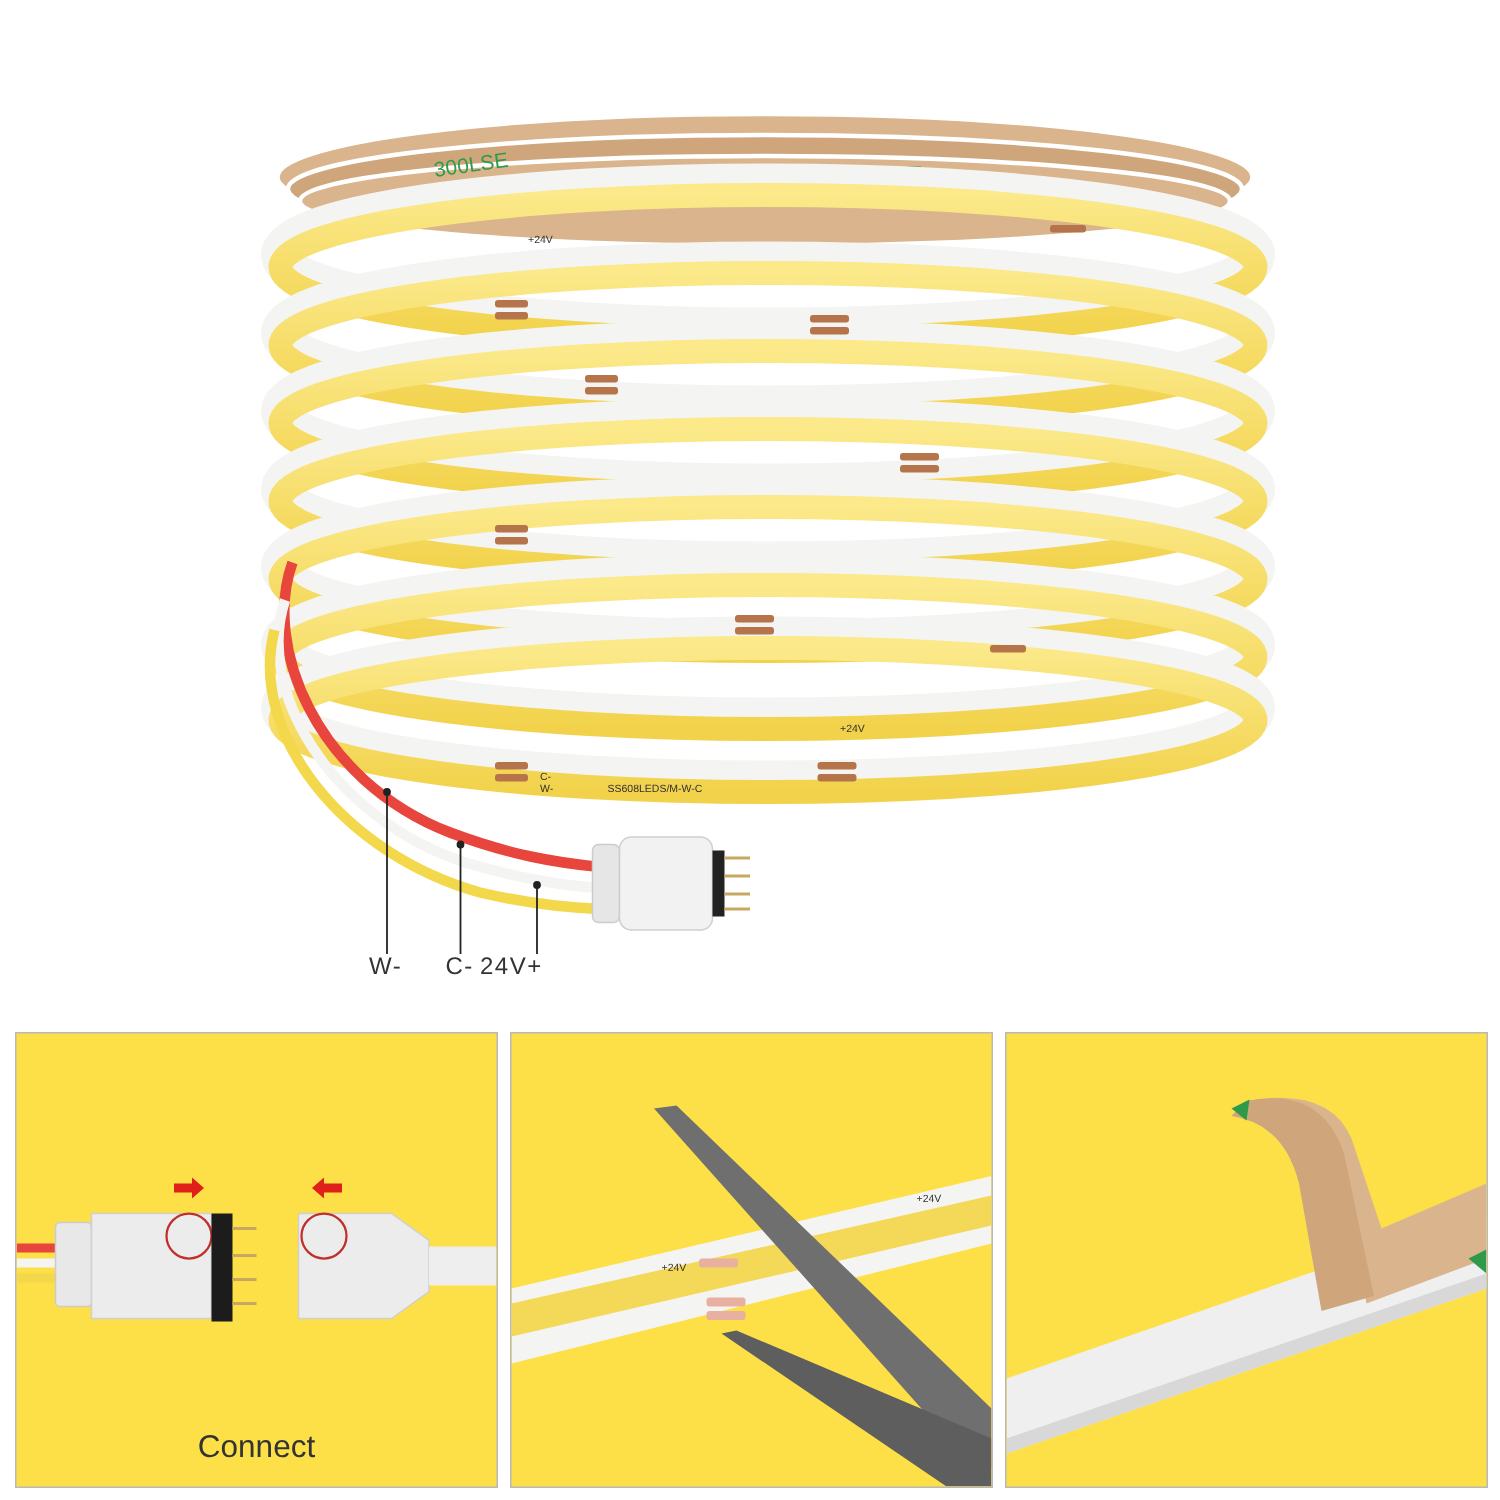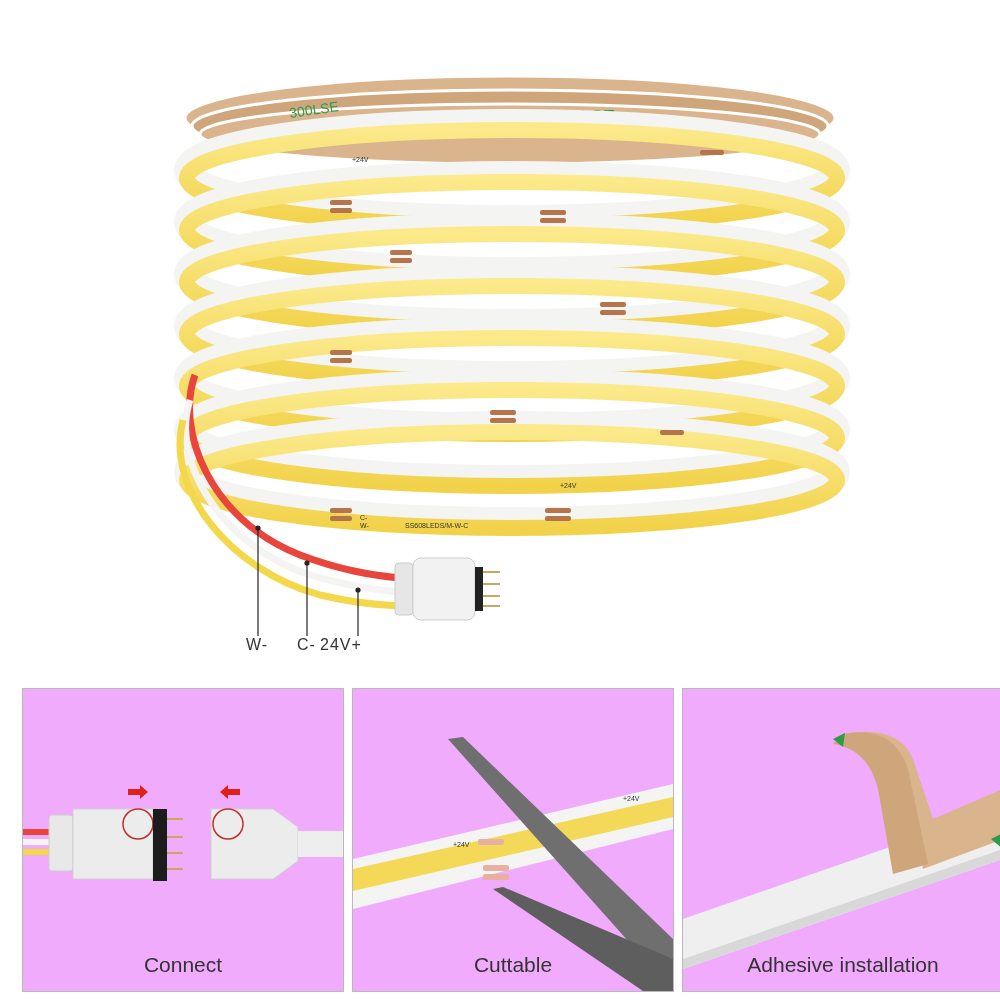--- a/index.html
+++ b/index.html
@@ -1,19 +1,19 @@
 <!DOCTYPE html>
 <html><head>
 <meta charset="utf-8">
 <style>
   html, body { margin:0; padding:0; background:#ffffff; }
   body { width:1000px; height:1000px; position:relative; overflow:hidden; font-family:"Liberation Sans", sans-serif; }
   .hero { position:absolute; left:0; top:0; width:1000px; height:680px; }
   .wire-label { position:absolute; top:636px; font-size:16px; color:#333; letter-spacing:1px; }
-  .panel { position:absolute; top:688px; width:320px; height:302px; border:1px solid #b9b9b9; background:#f0abfc; overflow:hidden;margin-left:12px; }
+  .panel { position:absolute; top:688px; width:320px; height:302px; border:1px solid #b9b9b9; background:#fde047; overflow:hidden; }
   .panel svg { position:absolute; left:0; top:0; }
   .panel-caption { position:absolute; left:0; right:0; bottom:14px; text-align:center; font-size:21px; color:#333; }
   .strip-text { font-family:"Liberation Sans", sans-serif; font-size:7px; fill:#333; }
 </style>
 </head>
 <body>
 
 <div class="hero">
   <svg width="1000" height="680" viewBox="0 0 1000 680">
     <defs>
@@ -157,26 +157,24 @@
         <rect x="130" y="176" width="26" height="6" rx="2"></rect>
         <rect x="130" y="185" width="26" height="6" rx="2"></rect>
       </g>
     <text class="strip-text" x="100" y="158">+24V</text>
     <text class="strip-text" x="270" y="112">+24V</text>
     <g>
       <polygon points="95,50 110,48 320,250 320,290 300,280" fill="#6f6f6f"></polygon>
       <polygon points="140,200 150,198 320,270 320,302 290,302" fill="#5e5e5e"></polygon>
     </g>
   </svg>
-  <div class="panel-caption">Cuttable</div>
 </div>
 
 <div class="panel" style="left:670px;">
   <svg width="320" height="302" viewBox="0 0 320 302">
     <polygon points="0,230 230,150 320,120 320,170 0,280" fill="#efefef"></polygon>
     <polygon points="0,270 320,160 320,170 0,280" fill="#d8d8d8"></polygon>
     <path d="M150 55 Q200 40 220 80 L240 180 L320 150 L320 100 L250 130 L230 70 Q215 35 160 45 Z" fill="#d9b48c"></path>
     <path d="M160 45 Q210 35 225 80 L245 175 L210 185 L195 100 Q185 60 150 55 Z" fill="#cfa67c"></path>
     <polygon points="150,50 162,44 160,58" fill="#2f9a4a"></polygon>
     <polygon points="308,150 320,144 320,160" fill="#2f9a4a"></polygon>
   </svg>
-  <div class="panel-caption">Adhesive installation</div>
 </div>
 
 </body></html>

